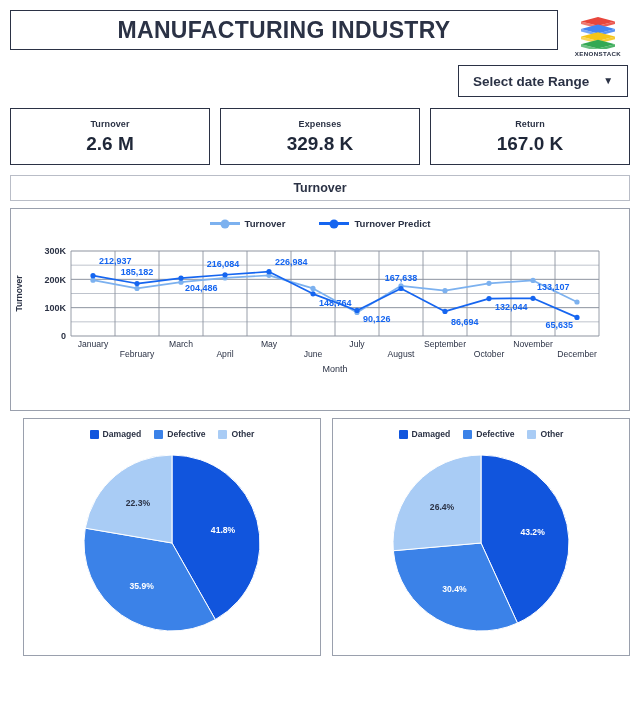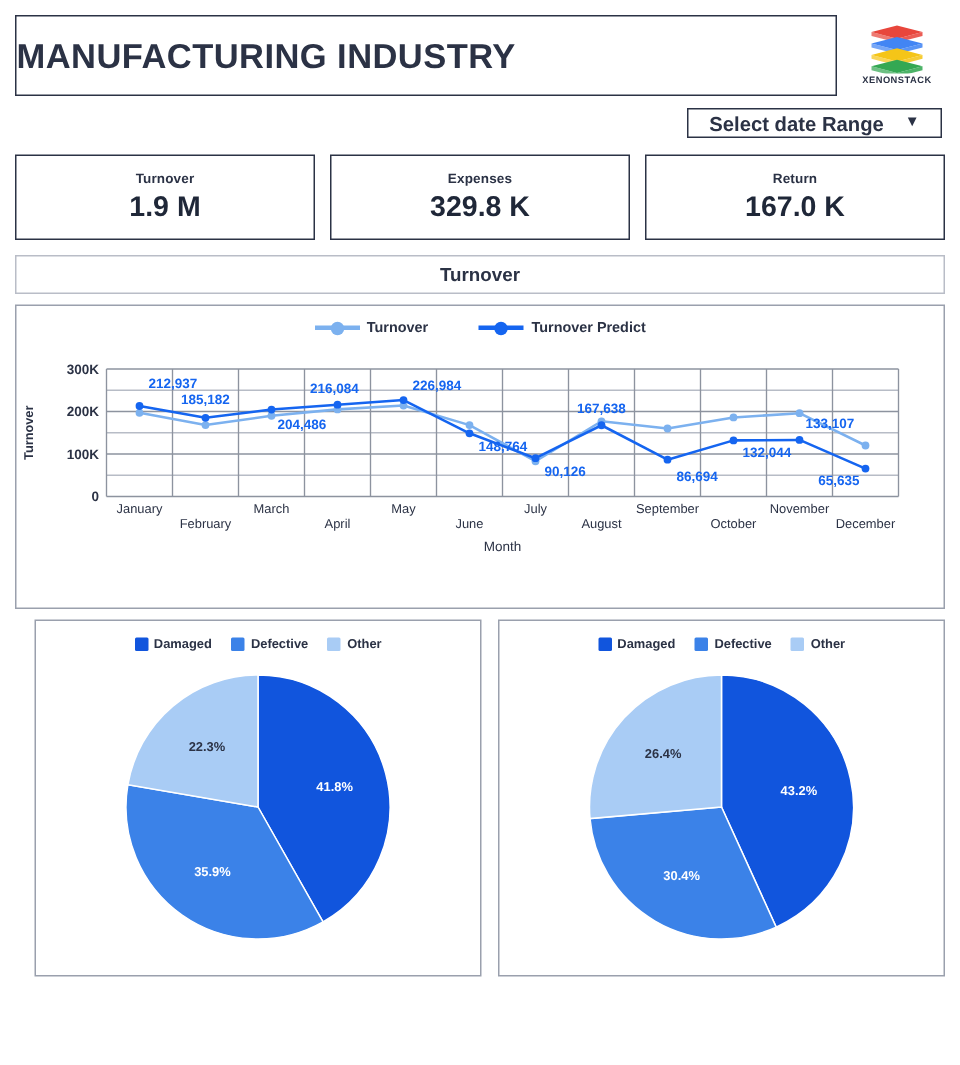--- a/index.html
+++ b/index.html
@@ -13,22 +13,22 @@
   .page { width: 640px; height: 710px; position: relative; padding: 0; }
 
   
   .header-row {
     display: flex; align-items: flex-start;
     padding: 10px 10px 0 10px;
   }
   .title-box {
     flex: 1;
     border: 1.6px solid #2b3245;
-    height: 54px;
-    display: flex; align-items: center; justify-content: flex-start;
+    height: 40px;
+    display: flex; align-items: center; justify-content: center;
     background: #fff;
   }
   .title-box h1 {
     font-size: 23px; font-weight: bold; letter-spacing: .3px;
     color: #2b3245;
   }
   .logo-wrap {
     width: 64px; margin-left: 8px;
     display: flex; flex-direction: column; align-items: center;
     padding-top: 1px;
@@ -40,21 +40,21 @@
   }
 
   
   .daterange-row {
     display: flex; justify-content: flex-end;
     padding: 8px 12px 0 10px;
   }
   .daterange {
     border: 1.5px solid #2b3245;
     background: #fff;
-    height: 20px; min-width: 170px;
+    height: 32px; min-width: 170px;
     display: flex; align-items: center; justify-content: center; gap: 14px;
     font-size: 13.5px; font-weight: 600; color: #2b3245;
     cursor: pointer;
   }
   .caret { font-size: 10px; line-height: 1; }
 
   
   .kpi-row {
     display: flex; gap: 10px;
     padding: 11px 10px 0 10px;
@@ -146,21 +146,21 @@
   <div class="daterange-row">
     <div class="daterange">
       <span>Select date Range</span>
       <span class="caret">▼</span>
     </div>
   </div>
 
   <div class="kpi-row" id="kpi-row">
       <div class="kpi">
         <div class="kpi-label">Turnover</div>
-        <div class="kpi-value">1.9 M</div>
+        <div class="kpi-value">2.6 M</div>
       </div>
       <div class="kpi">
         <div class="kpi-label">Expenses</div>
         <div class="kpi-value">329.8 K</div>
       </div>
       <div class="kpi">
         <div class="kpi-label">Return</div>
         <div class="kpi-value">167.0 K</div>
       </div>
     </div>

